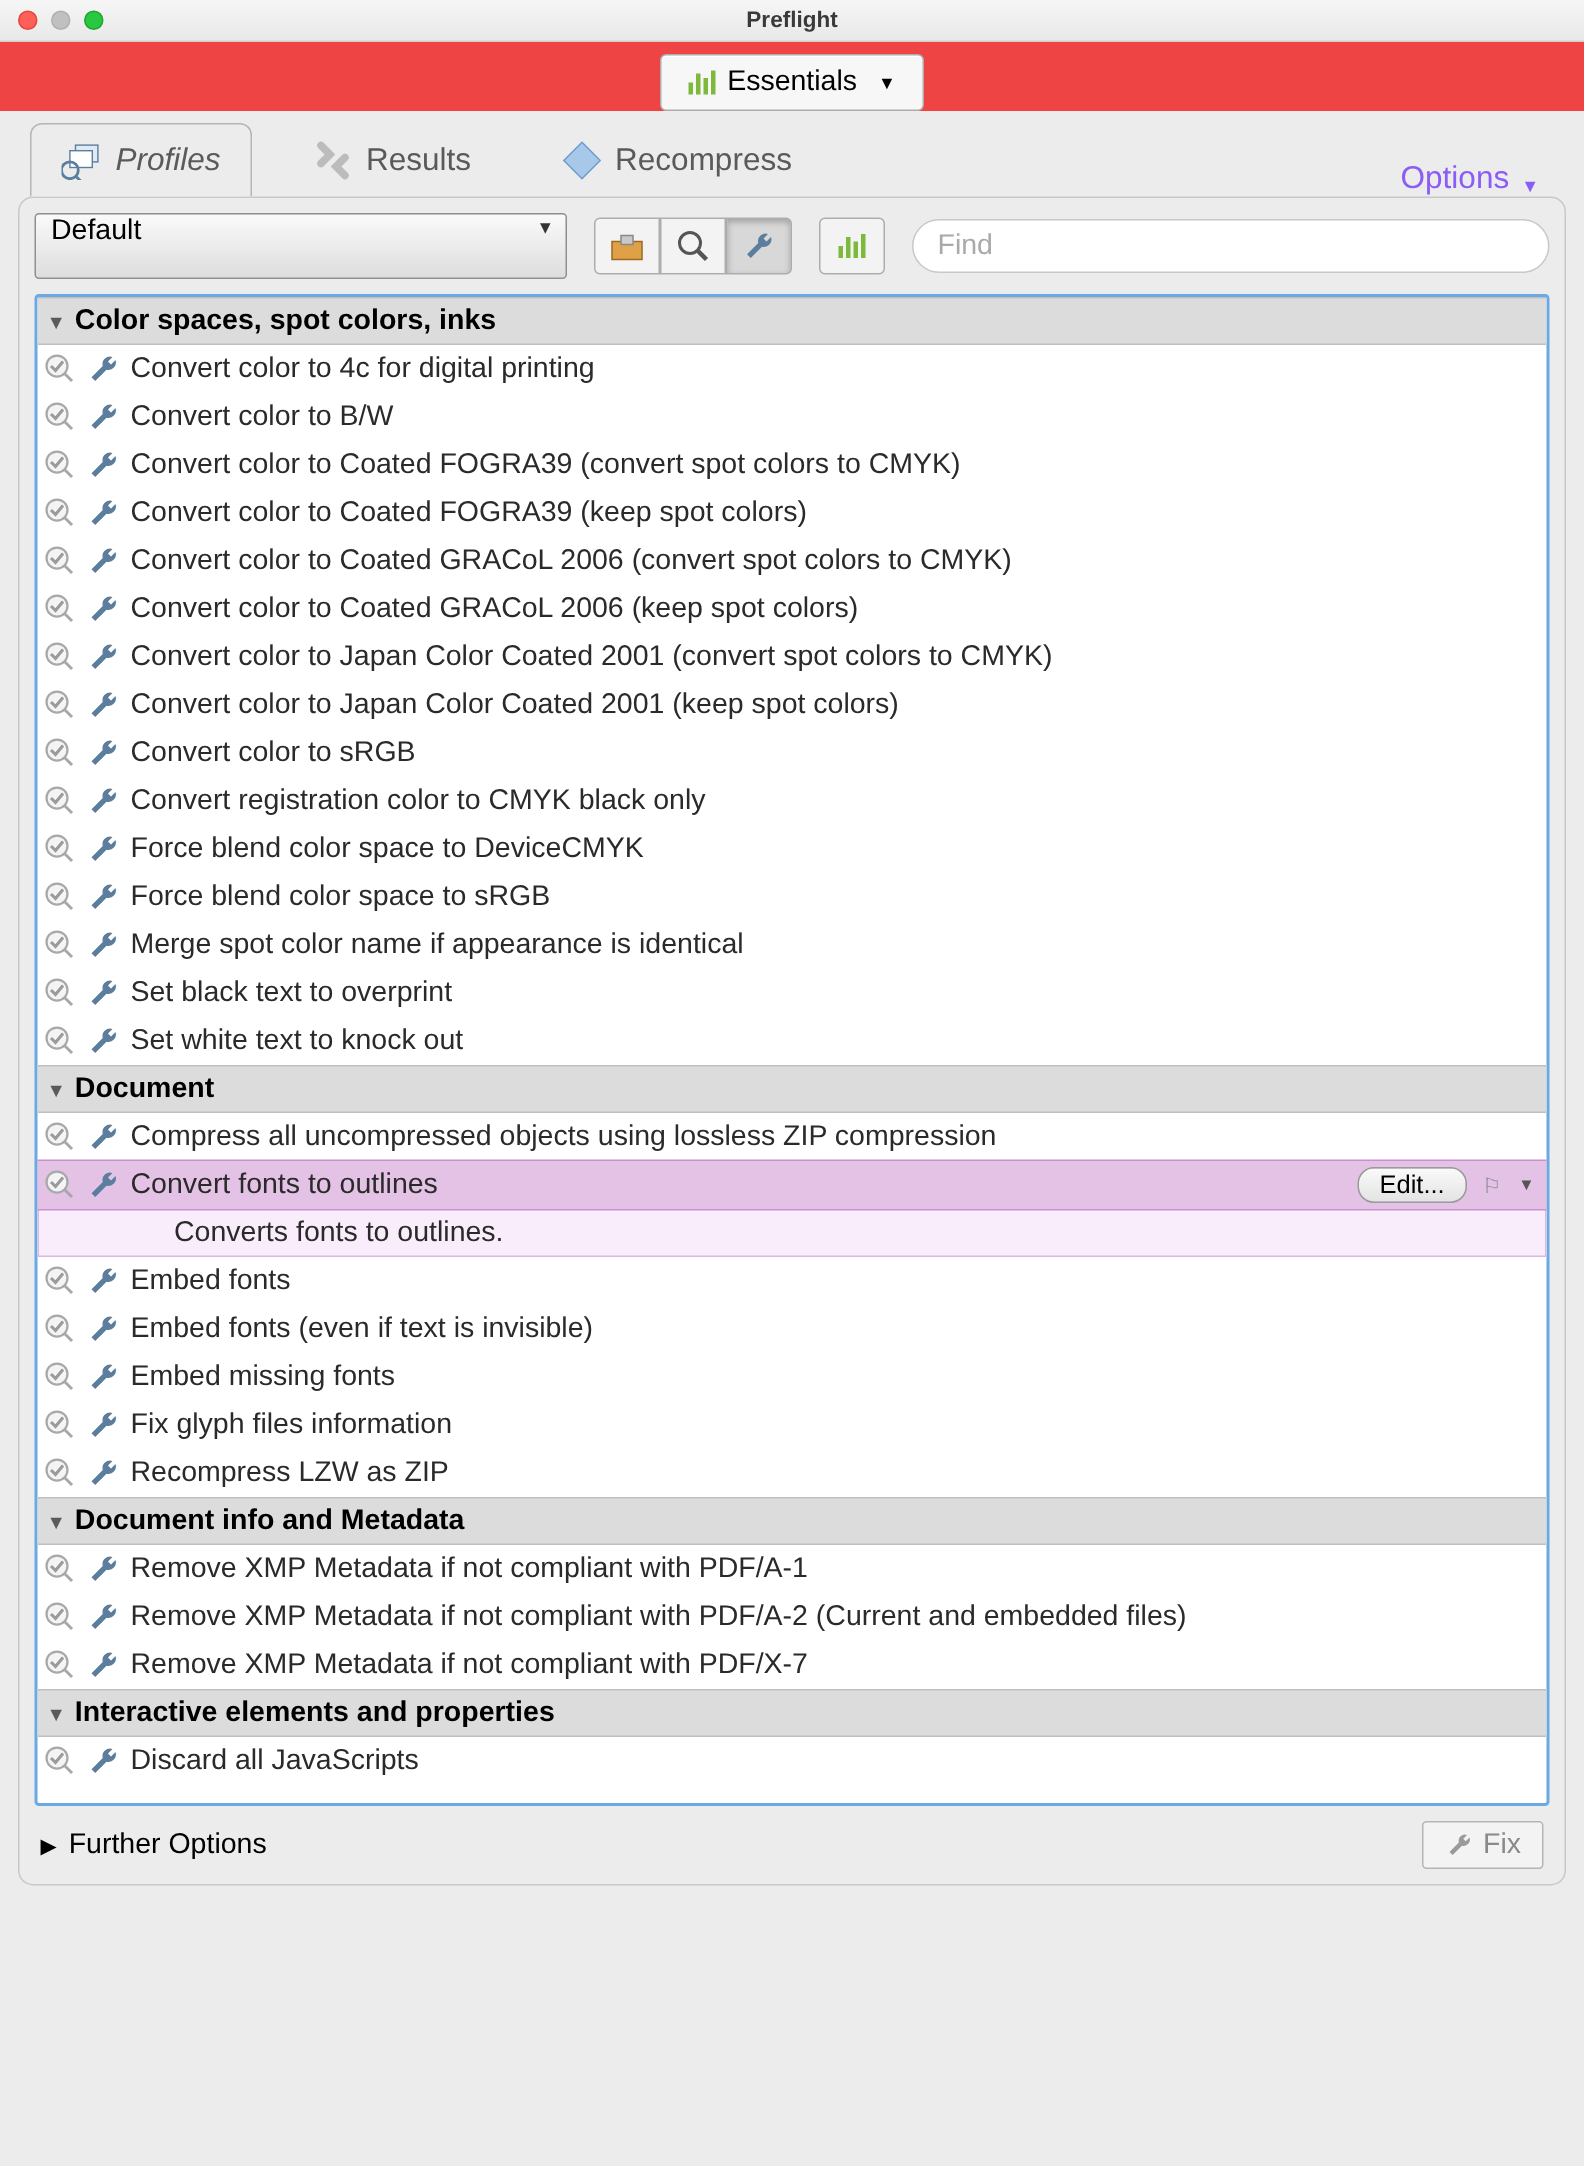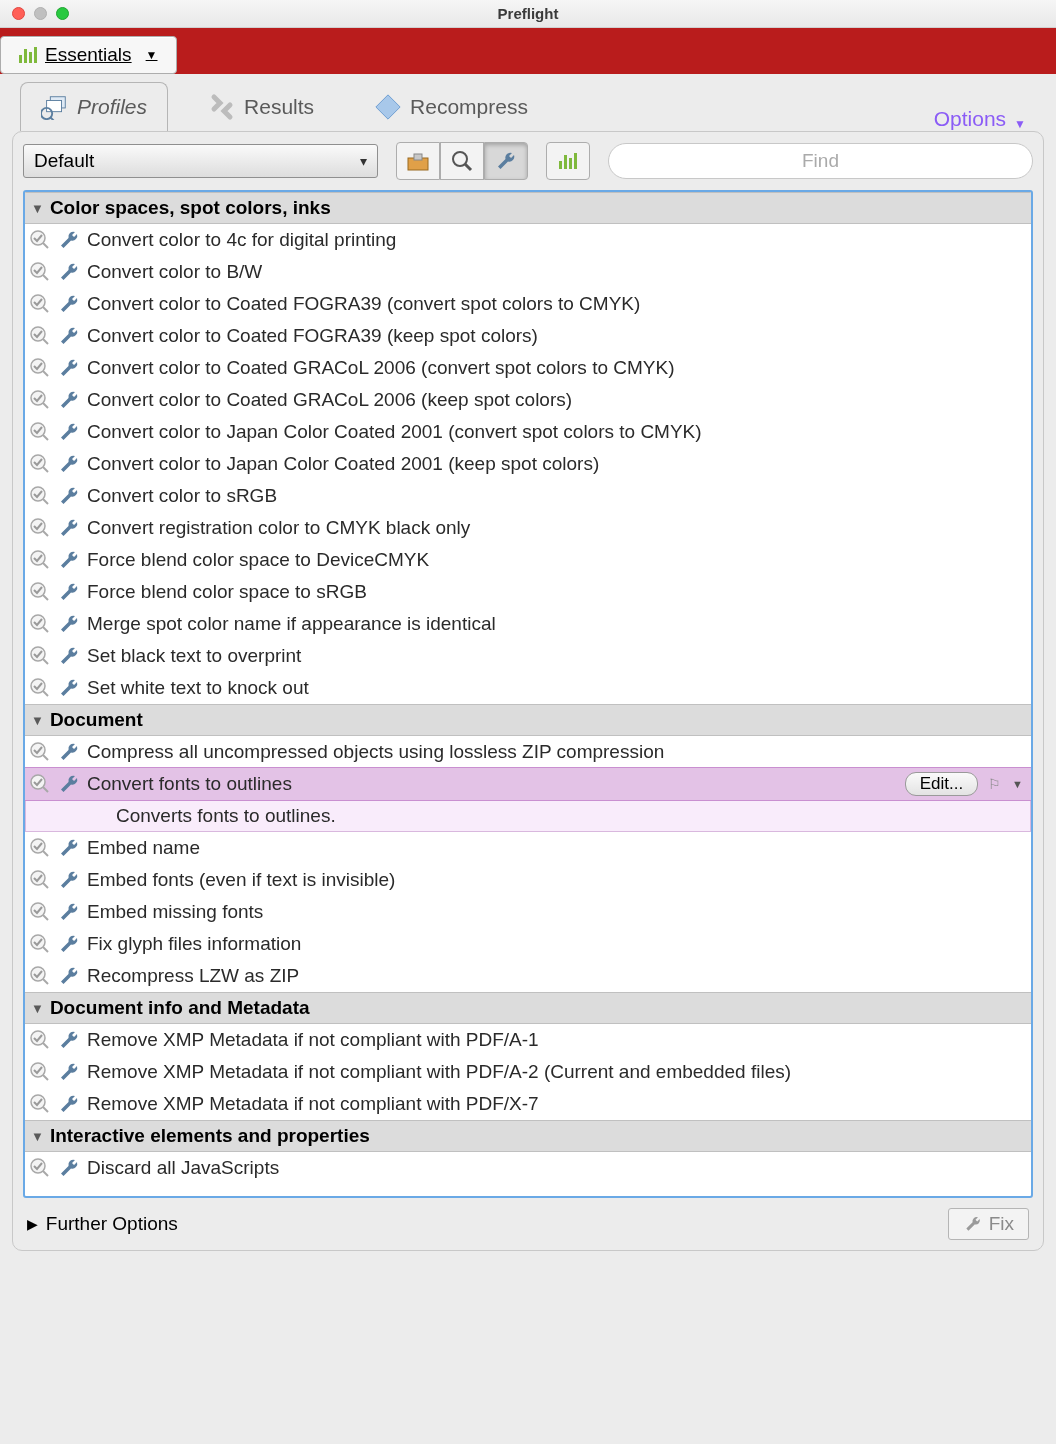--- a/index.html
+++ b/index.html
@@ -6,50 +6,50 @@
 body { background: #ececec; width: 1056px; height: 1444px; overflow: hidden; }
 
 .titlebar { height: 28px; display: flex; align-items: center; position: relative; background: linear-gradient(#f6f6f6,#e8e8e8); border-bottom: 1px solid #d0d0d0; }
 .traffic { display: flex; gap: 9px; padding-left: 12px; }
 .traffic span { width: 13px; height: 13px; border-radius: 50%; display: inline-block; }
 .traffic .red { background: #ff5f57; border:1px solid #e24640;}
 .traffic .yel { background: #c0c0c0; border:1px solid #b0b0b0;}
 .traffic .grn { background: #28c940; border:1px solid #1fa531;}
 .title-text { position: absolute; left:0; right:0; text-align:center; font-size:15px; color:#3a3a3a;font-weight:bold; }
 
-.essentials-bar { display:flex; justify-content:flex-start; padding: 8px 0 0 0; background:#b91c1c;text-decoration:underline; }
+.essentials-bar { display:flex; justify-content:center; padding: 8px 0 0 0; background:#ef4444; }
 .essentials-btn { display:flex; align-items:center; gap:8px; background:#f7f7f7; border:1px solid #adadad; border-radius:4px; padding:7px 18px; font-size:19px; box-shadow: inset 0 1px 0 #fff; }
 .essentials-btn .bars { display:flex; gap:2px; align-items:flex-end; height:16px;}
 .essentials-btn .bars i { width:3px; background:#7fb93c; display:block;}
 .essentials-btn .bars i:nth-child(1){height:8px}
 .essentials-btn .bars i:nth-child(2){height:14px}
 .essentials-btn .bars i:nth-child(3){height:11px}
 .essentials-btn .bars i:nth-child(4){height:16px}
 .essentials-btn .caret { margin-left:6px; font-size:12px; }
 
 .tabs-row { display:flex; align-items:flex-end; padding: 8px 20px 0 20px; background:#ececec; justify-content:space-between; }
 .tabs-left { display:flex; align-items:flex-end; gap:20px; }
 .tab { display:flex; align-items:center; gap:8px; padding:10px 20px; font-size:21px; color:#5a5a5a; border-radius:8px 8px 0 0; cursor:pointer;}
 .tab.active { background:#ececec; border:1px solid #b5b5b5; border-bottom:none; position:relative; z-index:2;font-style:italic;}
 .tab-icon { width:28px; height:28px; display:flex; align-items:center; justify-content:center;}
 .options-link { display:flex; align-items:flex-end; gap:8px; font-size:21px; color:#8b5cf6; padding-right:10px; }
 .options-link .caret { font-size:12px;}
 
 .main-panel { margin:0 12px 12px 12px; background:#ececec; border:1px solid #c8c8c8; border-radius:10px; padding:10px 10px 10px 10px; position:relative;}
 
 .toolbar { display:flex; align-items:center; gap:18px; margin-bottom:10px;}
-.dropdown { width:355px; height:34px; background:linear-gradient(#fafafa,#ddd); border:1px solid #8f8f8f; border-radius:3px; display:flex; align-items:center; padding:0 10px; font-size:19px; position:relative;}
+.dropdown { width:355px; height:44px; background:linear-gradient(#fafafa,#ddd); border:1px solid #8f8f8f; border-radius:3px; display:flex; padding:0 10px; font-size:19px; position:relative;}
 .dropdown::after { content:"▾"; position:absolute; right:10px; font-size:14px; color:#333;}
 .icon-btn-group { display:flex; gap:0;}
 .icon-btn { width:44px; height:38px; border:1px solid #adadad; background:#f3f3f3; display:flex; align-items:center; justify-content:center; cursor:pointer;}
 .icon-btn:first-child{border-radius:4px 0 0 4px;}
 .icon-btn:last-child{border-radius:0 4px 4px 0;}
 .icon-btn.pressed { background:#d8d8d8; box-shadow: inset 0 2px 4px rgba(0,0,0,0.25);}
 .icon-btn.solo { border-radius:4px;}
-.search-input { flex:1; height:36px; border:1px solid #c8c8c8; border-radius:18px; background:#fff; padding:0 16px; font-size:19px; color:#333;text-align:center;}
+.search-input { flex:1; height:36px; border:1px solid #c8c8c8; border-radius:18px; background:#fff; padding:0 16px; font-size:19px; color:#333;}
 .search-input::placeholder{color:#aaa;}
 
 .list-wrapper { border:2px solid #6aa9e6; border-radius:3px; background:#fff; height:1008px; overflow:hidden; position:relative;}
 .list { overflow-y:auto; height:100%; }
 .list::-webkit-scrollbar{width:18px;}
 .list::-webkit-scrollbar-thumb{background:#b9b9b9;border-radius:9px;border:3px solid #f4f4f4;}
 .list::-webkit-scrollbar-track{background:#f4f4f4;}
 
 .group-header { background:#dcdcdc; border-top:1px solid #c0c0c0; border-bottom:1px solid #c0c0c0; padding:4px 6px; font-size:19px; font-weight:bold; display:flex; align-items:center; gap:6px;}
 .group-header .disc { font-size:13px; color:#5a5a5a;}
@@ -443,21 +443,21 @@
               <circle cx="9" cy="9" r="7" fill="#f4f4f4" stroke="#a8a8a8" stroke-width="1.5"></circle>
               <line x1="14" y1="14" x2="19" y2="19" stroke="#a8a8a8" stroke-width="2"></line>
               <path d="M5 9 L8 12 L13 6" stroke="#9a9a9a" stroke-width="2" fill="none"></path>
             </svg>
           </span>
           <span class="wrench">
             <svg width="24" height="24" viewBox="0 0 24 24">
               <path d="M18 4a5 5 0 0 0-6.5 6L4 17.5 6.5 20 14 12.5A5 5 0 0 0 20 6l-3 3-2-2z" fill="#5b7e9f"></path>
             </svg>
           </span>
-          <span class="txt">Embed name</span>
+          <span class="txt">Embed fonts</span>
         </div>
         <div class="row">
           <span class="mag">
             <svg width="22" height="22" viewBox="0 0 22 22">
               <circle cx="9" cy="9" r="7" fill="#f4f4f4" stroke="#a8a8a8" stroke-width="1.5"></circle>
               <line x1="14" y1="14" x2="19" y2="19" stroke="#a8a8a8" stroke-width="2"></line>
               <path d="M5 9 L8 12 L13 6" stroke="#9a9a9a" stroke-width="2" fill="none"></path>
             </svg>
           </span>
           <span class="wrench">

